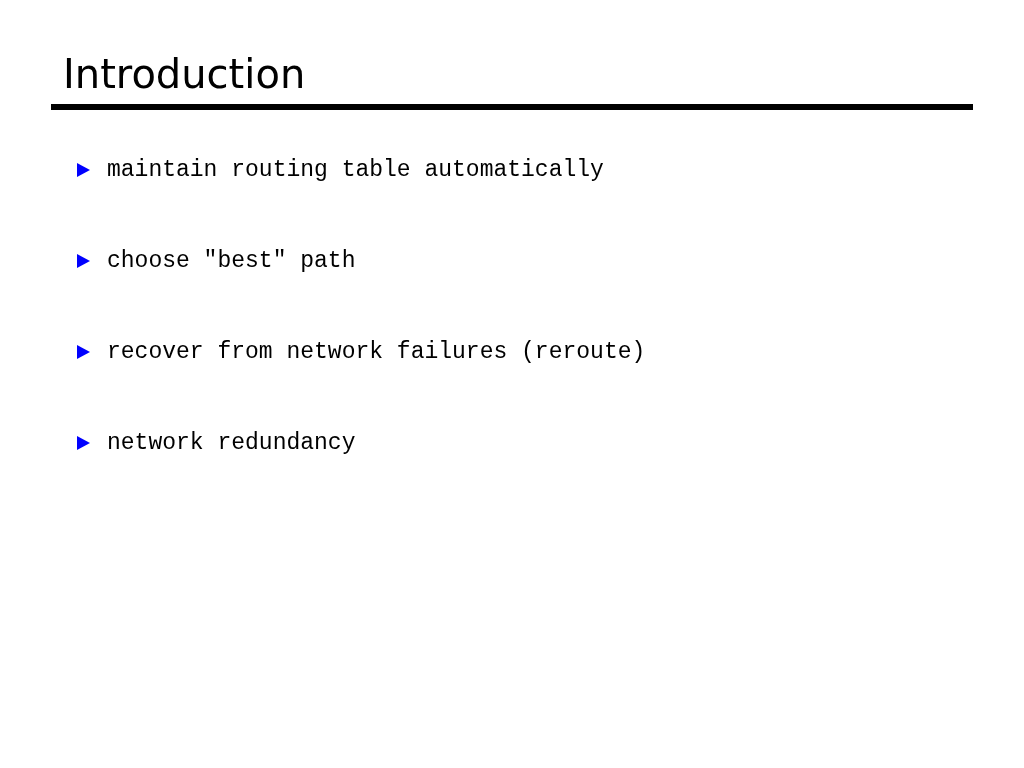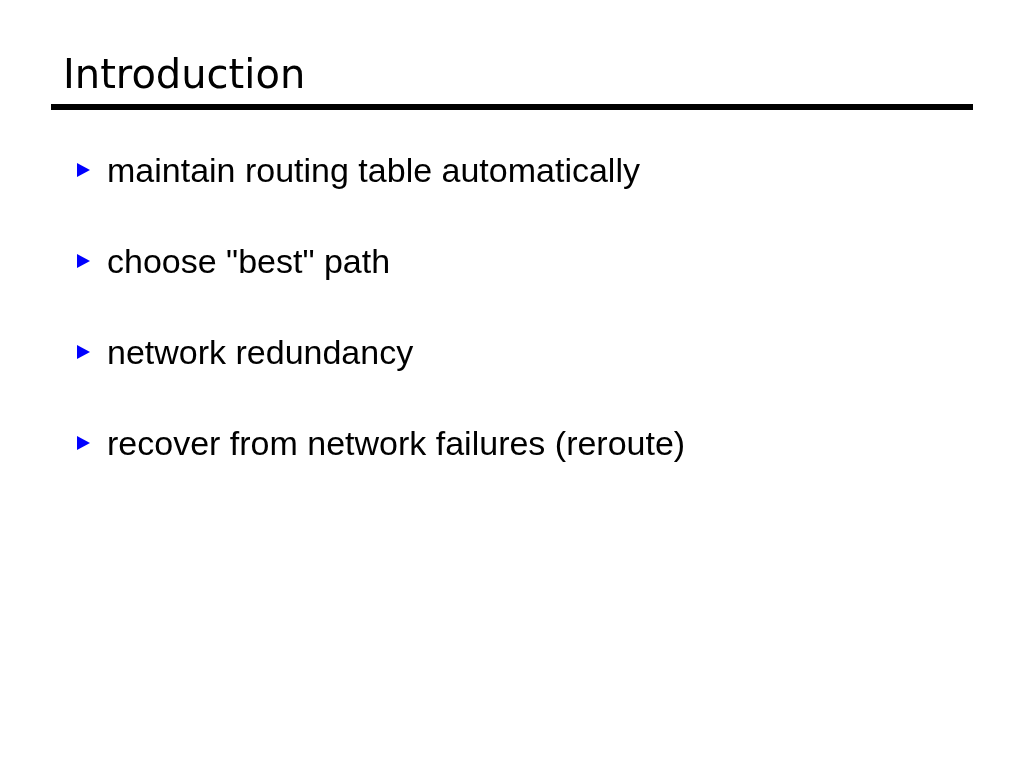--- a/index.html
+++ b/index.html
@@ -82,22 +82,22 @@
     display: block;
     width: 0;
     height: 0;
     border-top: 7px solid transparent;
     border-bottom: 7px solid transparent;
     border-left: 13px solid #0000ff;
   }
 
   .bullet-text {
     flex: 1 1 auto;
-    font-family: Liberation Sans, sans-serif;
-    font-size: 34px;
+    font-family: Liberation Mono, monospace;
+    font-size: 23px;
     line-height: 40px;
     color: #000000;
     white-space: nowrap;
     letter-spacing: 0px;
   }
 </style>
 </head>
 <body>
 
 <div id="slide">
@@ -120,25 +120,25 @@
       <span class="bullet-marker">
         <span class="tri"></span>
       </span>
       <span class="bullet-text">choose "best" path</span>
     </li>
 
     <li class="bullet-item">
       <span class="bullet-marker">
         <span class="tri"></span>
       </span>
-      <span class="bullet-text">network redundancy</span>
+      <span class="bullet-text">recover from network failures (reroute)</span>
     </li>
 
     <li class="bullet-item">
       <span class="bullet-marker">
         <span class="tri"></span>
       </span>
-      <span class="bullet-text">recover from network failures (reroute)</span>
+      <span class="bullet-text">network redundancy</span>
     </li>
 
   </ul>
 
 </div>
 
 </body></html>

